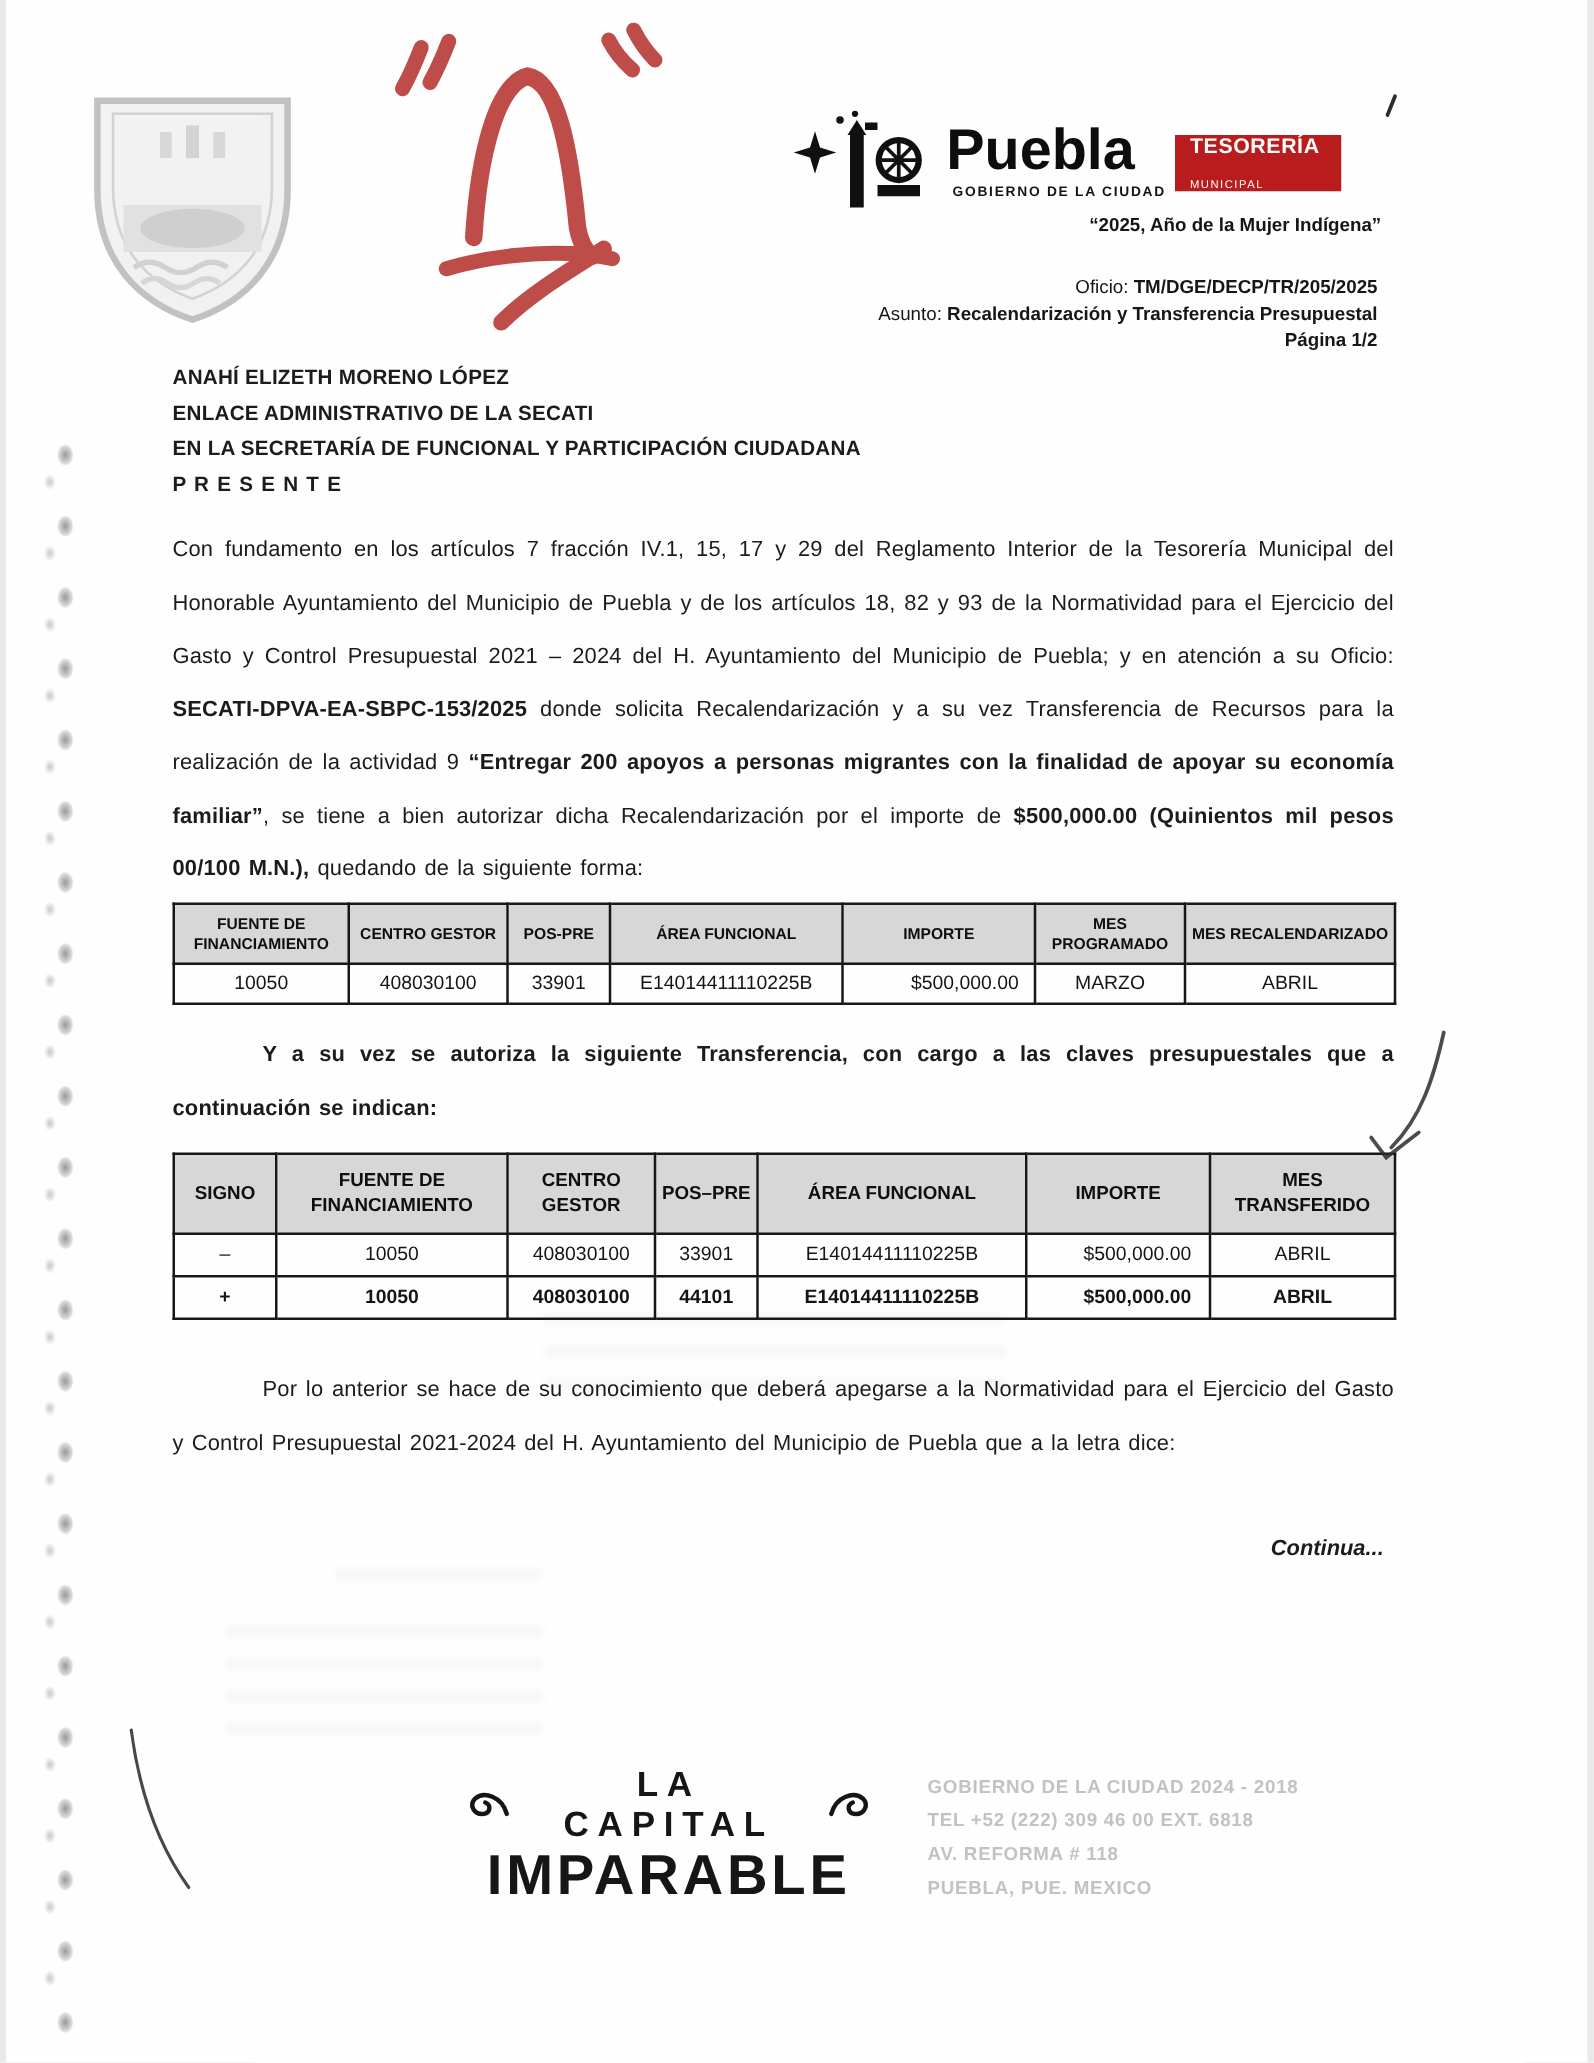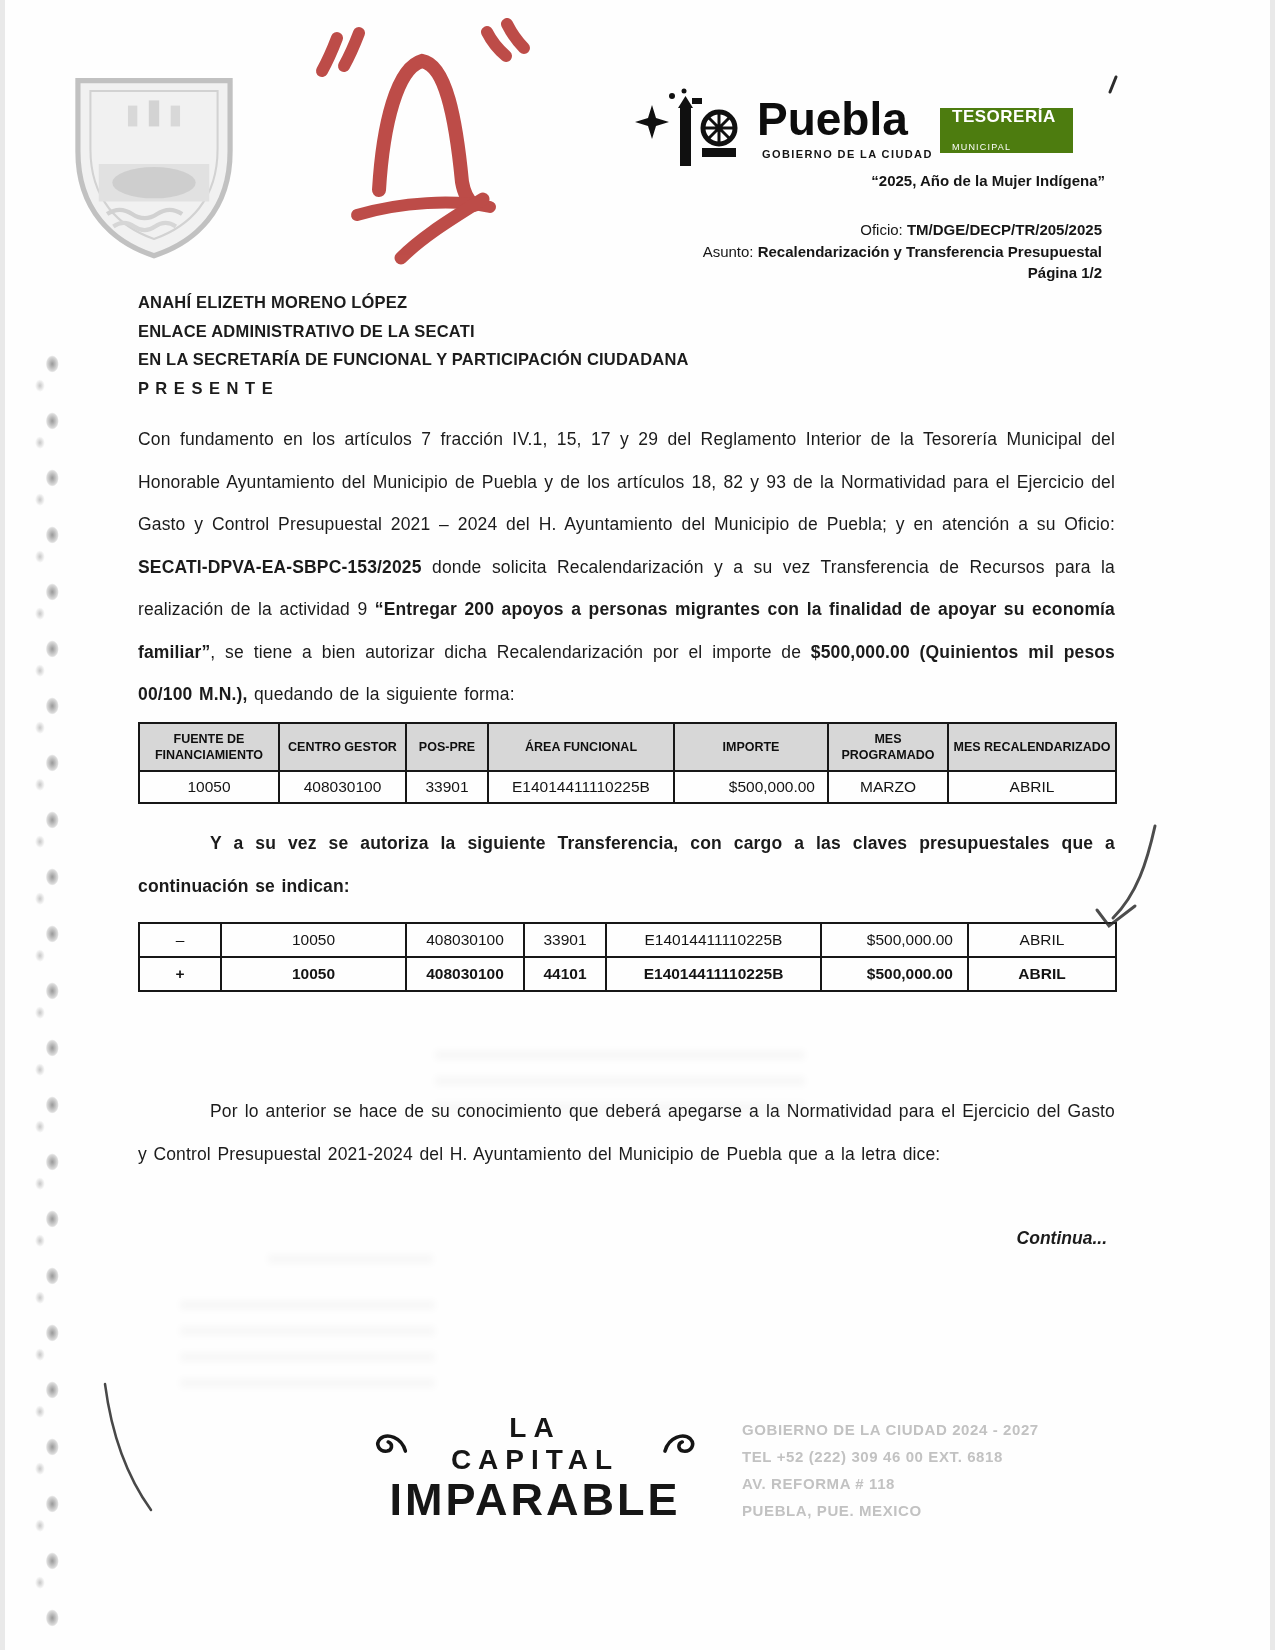--- a/index.html
+++ b/index.html
@@ -23,21 +23,21 @@
     background:repeating-linear-gradient(0deg, rgba(0,0,0,.055) 0 10px, transparent 10px 26px);}
   .ghost1{left:430px;top:1040px;width:370px;height:72px;}
   .ghost2{left:263px;top:1238px;width:165px;height:26px;}
   .ghost3{left:175px;top:1296px;width:255px;height:92px;}
   
   .coat{position:absolute;left:60px;top:66px;width:178px;height:198px;opacity:.8;}
   .red-a{position:absolute;left:298px;top:18px;width:236px;height:250px;}
   .logo-icons{position:absolute;left:623px;top:84px;width:132px;height:88px;}
   .brand{position:absolute;left:752px;top:92px;font-size:46px;font-weight:800;letter-spacing:0;color:#0d0d0d;}
   .brand-sub{position:absolute;left:757px;top:148px;font-size:11px;font-weight:700;letter-spacing:1.4px;color:#141414;}
-  .badge{position:absolute;left:935px;top:108px;width:133px;height:45px;background:#4d7c0f;color:#fff;
+  .badge{position:absolute;left:935px;top:108px;width:133px;height:45px;background:#b91c1c;color:#fff;
     display:flex;flex-direction:column;justify-content:center;padding-left:12px;box-sizing:border-box;}
   .badge .b1{font-size:17px;font-weight:800;letter-spacing:.5px;line-height:18px;}
   .badge .b2{font-size:9px;font-weight:400;letter-spacing:1.2px;line-height:11px;margin-top:16px;}
   .corner-tick{position:absolute;left:1102px;top:74px;width:12px;height:20px;}
   .slogan{position:absolute;right:165px;top:172px;font-size:15px;font-weight:700;white-space:nowrap;color:#151515;}
   .ref-block{position:absolute;left:500px;right:168px;top:219px;text-align:right;font-size:15px;line-height:21.5px;color:#161616;}
   .ref-block b{font-weight:800;}
   
   .recipient{position:absolute;left:133px;top:288px;font-size:16.5px;line-height:28.5px;font-weight:600;letter-spacing:.2px;}
   .recipient .name{font-weight:800;}
@@ -188,20 +188,29 @@
     <colgroup>
       <col style="width:82px">
         <col style="width:185px">
         <col style="width:118px">
         <col style="width:82px">
       <col style="width:215px">
         <col style="width:147px">
         <col style="width:148px">
     </colgroup>
     <tbody>
+        <tr>
+      <th>SIGNO</th>
+      <th>FUENTE DE FINANCIAMIENTO</th>
+      <th>CENTRO GESTOR</th>
+      <th>POS–PRE</th>
+      <th>ÁREA FUNCIONAL</th>
+      <th>IMPORTE</th>
+      <th>MES TRANSFERIDO</th>
+    </tr>
     <tr>
       <td>–</td>
       <td>10050</td>
       <td>408030100</td>
       <td>33901</td>
       <td>E14014411110225B</td>
       <td>$500,000.00</td>
       <td>ABRIL</td>
     </tr>
     <tr class="bold-row">
@@ -238,19 +247,19 @@
       </svg>
       <span class="cap-text">LA CAPITAL</span>
       <svg class="swirl" viewBox="0 0 34 26">
         <path d="M2,20 C6,6 20,2 27,8 C32,13 28,21 20,20 C15,19 14,13 19,11" fill="none" stroke="#151515" stroke-width="3.5" stroke-linecap="round"></path>
       </svg>
     </div>
     <div class="imp-text">IMPARABLE</div>
   </div>
 
   <div class="footer-info">
-    <div>GOBIERNO DE LA CIUDAD 2024 - 2027</div>
+    <div>GOBIERNO DE LA CIUDAD 2024 - 2018</div>
     <div>TEL +52 (222) 309 46 00 EXT. 6818</div>
     <div>AV. REFORMA # 118</div>
     <div>PUEBLA, PUE. MEXICO</div>
   </div>
 
 </div>
 
 </body></html>

